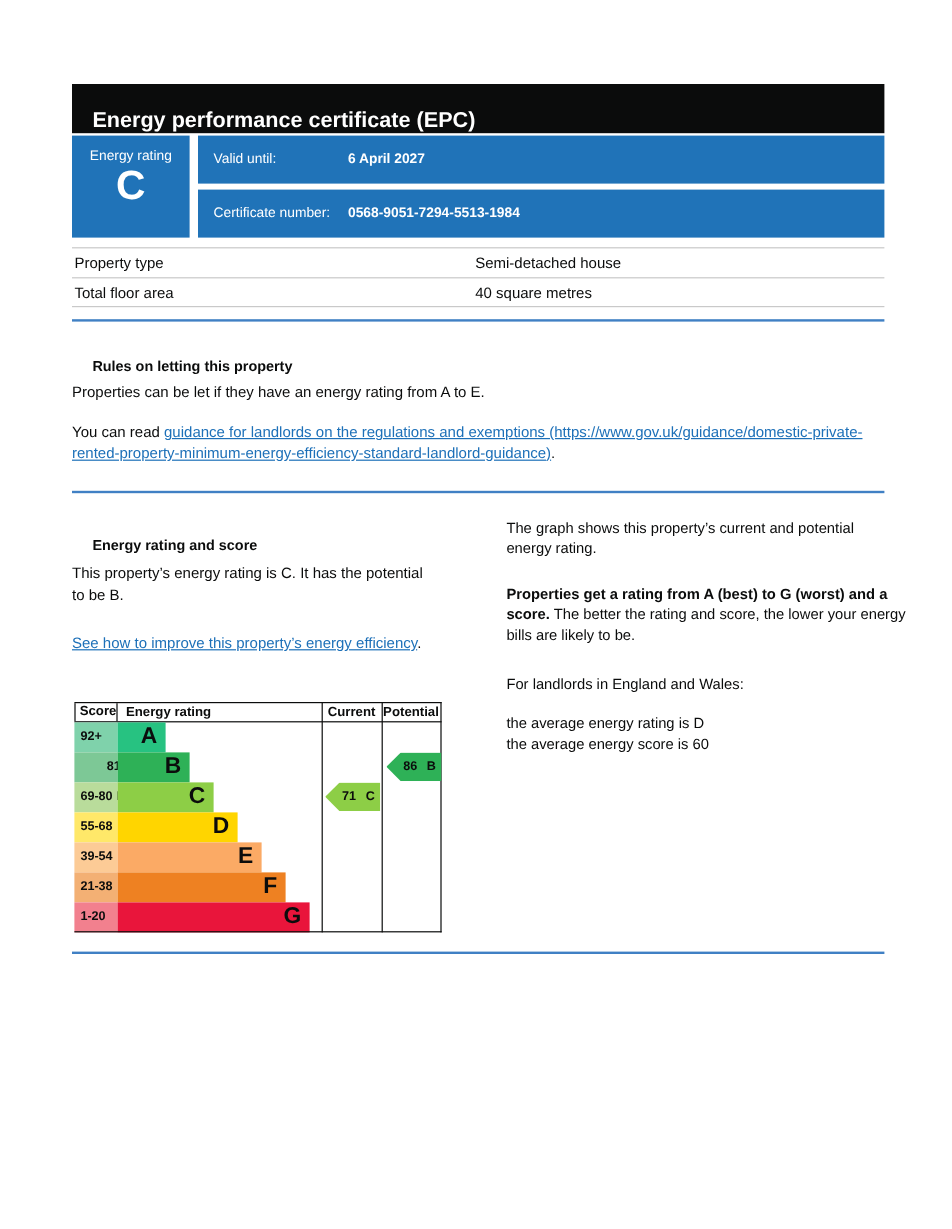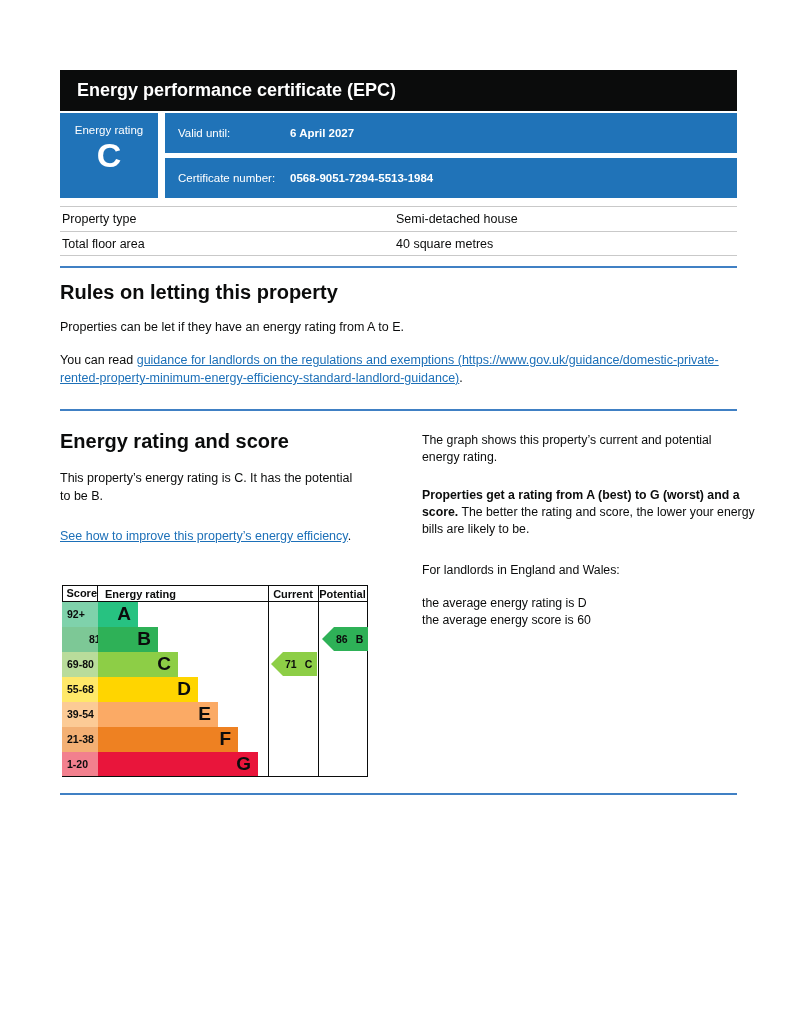--- a/index.html
+++ b/index.html
@@ -9,21 +9,21 @@
     --rule_blue:#4080c4;
     --table_border:#c9c9c9;
     --white:#ffffff;
   }
   *{box-sizing:border-box;}
   html,body{margin:0;padding:0;background:#fff;}
   body{font-family:"Liberation Sans","DejaVu Sans",sans-serif;color:var(--ink);}
   .page{position:relative;width:793px;height:1024px;background:#fff;overflow:hidden;}
 
   
-  .black-bar{position:absolute;left:60px;top:70px;width:677px;height:41px;background:var(--ink);display:flex;align-items:center;}
+  .black-bar{position:absolute;left:60px;top:70px;width:677px;height:41px;background:var(--ink);display:flex;align-items:flex-end;}
   .black-bar h1{margin:0;padding-left:17px;color:#fff;font-size:18px;font-weight:bold;}
 
   
   .summary{position:absolute;left:60px;top:113px;width:677px;height:85px;display:flex;gap:7px;}
   .sum-address{width:238px;background:var(--panel_blue);color:#fff;font-size:11.5px;line-height:15px;padding:14px 0 0 17px;}
   .sum-rating{width:98px;background:var(--panel_blue);color:#fff;text-align:center;padding-top:11px;}
   .rating-label{font-size:11.5px;}
   .rating-value{font-size:34px;font-weight:bold;line-height:38px;}
   .sum-right{flex:1;display:flex;flex-direction:column;gap:5px;}
   .sum-row{background:var(--panel_blue);color:#fff;flex:1;display:flex;align-items:center;font-size:11.5px;}
@@ -35,21 +35,21 @@
   .prop-row{display:flex;height:25px;align-items:center;border-top:1px solid var(--table_border);}
   .prop-row:last-child{border-bottom:1px solid var(--table_border);}
   .prop-label{width:336px;padding-left:2px;}
 
   
   .blue-rule{position:absolute;left:60px;width:677px;height:2px;border:none;margin:0;background:var(--rule_blue);}
   .hr1{top:266px;}
   .hr2{top:409px;}
   .hr3{top:793px;}
 
-  h2{margin:0;font-size:20px;font-weight:bold;}
+  h2{margin:17px;font-size:12px;font-weight:bold;}
   .para{margin:0;font-size:12.5px;line-height:18px;}
   .link{color:var(--link_blue);text-decoration:underline;cursor:pointer;}
 
   
   .letting{position:absolute;left:60px;top:281px;width:677px;height:125px;}
   .letting .p1{position:absolute;top:37px;}
   .letting .p2{position:absolute;top:70px;width:677px;}
 
   
   .score-left{position:absolute;left:60px;top:430px;width:298px;}

